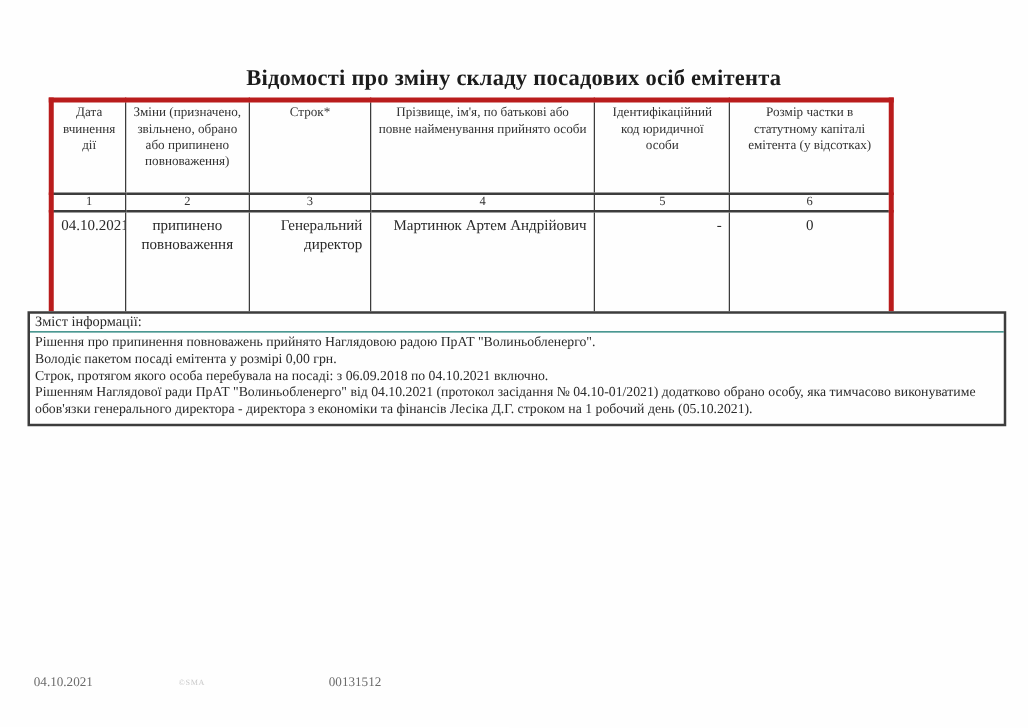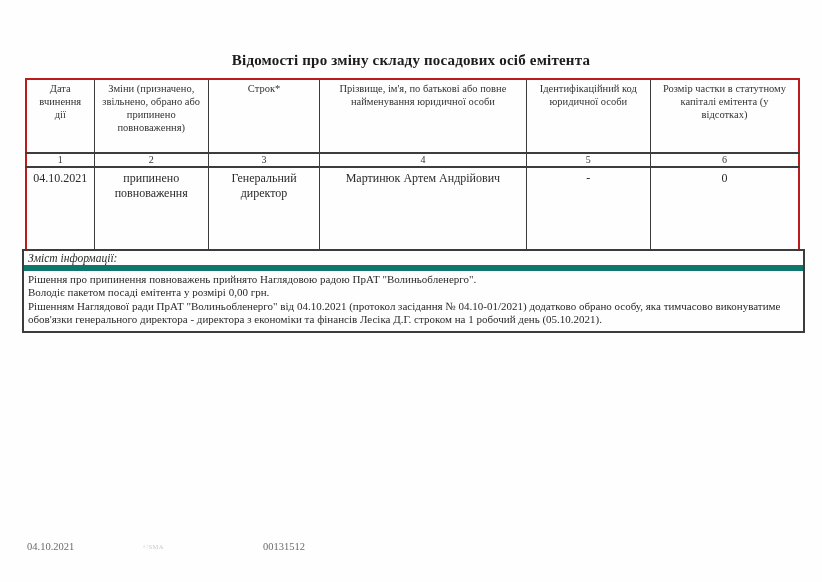--- a/index.html
+++ b/index.html
@@ -16,32 +16,32 @@
     color: #2e2e2e;
     overflow: hidden;
   }
   .title {
     position: absolute;
     top: 52px;
     left: 0;
     width: 100%;
     text-align: center;
     font-weight: bold;
-    font-size: 15px;
+    font-size: 18px;
     color: #1c1c1c;
     letter-spacing: 0.2px;
   }
   table.main-table {
     position: absolute;
-    left: 25px;
+    left: 39px;
     top: 78px;
-    width: 775px;
+    width: 676px;
     border-collapse: collapse;
     table-layout: fixed;
-    border: 2px solid #b91c1c;
+    border: 4px solid #b91c1c;
   }
   table.main-table th,
   table.main-table td {
     border: 1px solid #3c3c3c;
     overflow: hidden;
   }
   tr.hdr th {
     height: 70px;
     font-weight: normal;
     font-size: 10.5px;
@@ -63,36 +63,35 @@
   tr.data td {
     height: 78px;
     font-size: 12px;
     line-height: 15px;
     vertical-align: top;
     padding: 3px 6px;
     color: #2a2a2a;
     border-top: 2px solid #3c3c3c;
   }
   td.c-center { text-align: center; }
-  td.c-left   { text-align: center; }
+  td.c-left   { text-align: right; }
   .infobox {
     position: absolute;
     left: 22px;
     top: 249px;
     width: 779px;
     border: 2px solid #3c3c3c;
     background: #fefefe;
   }
   .info-header {
     font-size: 11.5px;
     line-height: 14px;
     padding: 0 4px;
-    border-bottom: 6px solid #0f766e;
+    border-bottom: 1px solid #0f766e;
     color: #2a2a2a;
-    font-style: italic;
   }
   .info-body {
     padding: 2px 6px 5px 4px;
     font-size: 11px;
     line-height: 13.3px;
     color: #2a2a2a;
   }
   .info-line { margin: 0; }
   .footer-date,
   .footer-code {
@@ -127,21 +126,21 @@
       <col style="width:14.4%">
       <col style="width:26.7%">
       <col style="width:16.1%">
       <col style="width:19.2%">
     </colgroup>
     <tbody>
       <tr class="hdr">
         <th>Дата вчинення дії</th>
         <th>Зміни (призначено, звільнено, обрано або припинено повноваження)</th>
         <th>Строк*</th>
-        <th>Прізвище, ім'я, по батькові або повне найменування юридичної особи</th>
+        <th>Прізвище, ім'я, по батькові або повне найменування прийнято особи</th>
         <th>Ідентифікаційний код юридичної особи</th>
         <th>Розмір частки в статутному капіталі емітента (у відсотках)</th>
       </tr>
       <tr class="nums">
         <td>1</td>
         <td>2</td>
         <td>3</td>
         <td>4</td>
         <td>5</td>
         <td>6</td>
@@ -155,20 +154,21 @@
         <td class="c-center">0</td>
       </tr>
     </tbody>
   </table>
 
   <div class="infobox">
     <div class="info-header">Зміст інформації:</div>
     <div class="info-body">
       <p class="info-line">Рішення про припинення повноважень прийнято Наглядовою радою ПрАТ "Волиньобленерго".</p>
       <p class="info-line">Володіє пакетом посаді емітента у розмірі 0,00 грн.</p>
+      <p class="info-line">Строк, протягом якого особа перебувала на посаді: з 06.09.2018 по 04.10.2021 включно.</p>
       <p class="info-line">Рішенням Наглядової ради ПрАТ "Волиньобленерго" від  04.10.2021 (протокол засідання № 04.10-01/2021) додатково обрано особу, яка тимчасово виконуватиме обов'язки генерального директора - директора з економіки та фінансів Лесіка Д.Г. строком на 1 робочий день (05.10.2021).</p>
     </div>
   </div>
 
   <span class="footer-date">04.10.2021</span>
   <span class="footer-watermark">©SMA</span>
   <span class="footer-code">00131512</span>
 
 </div>
 

